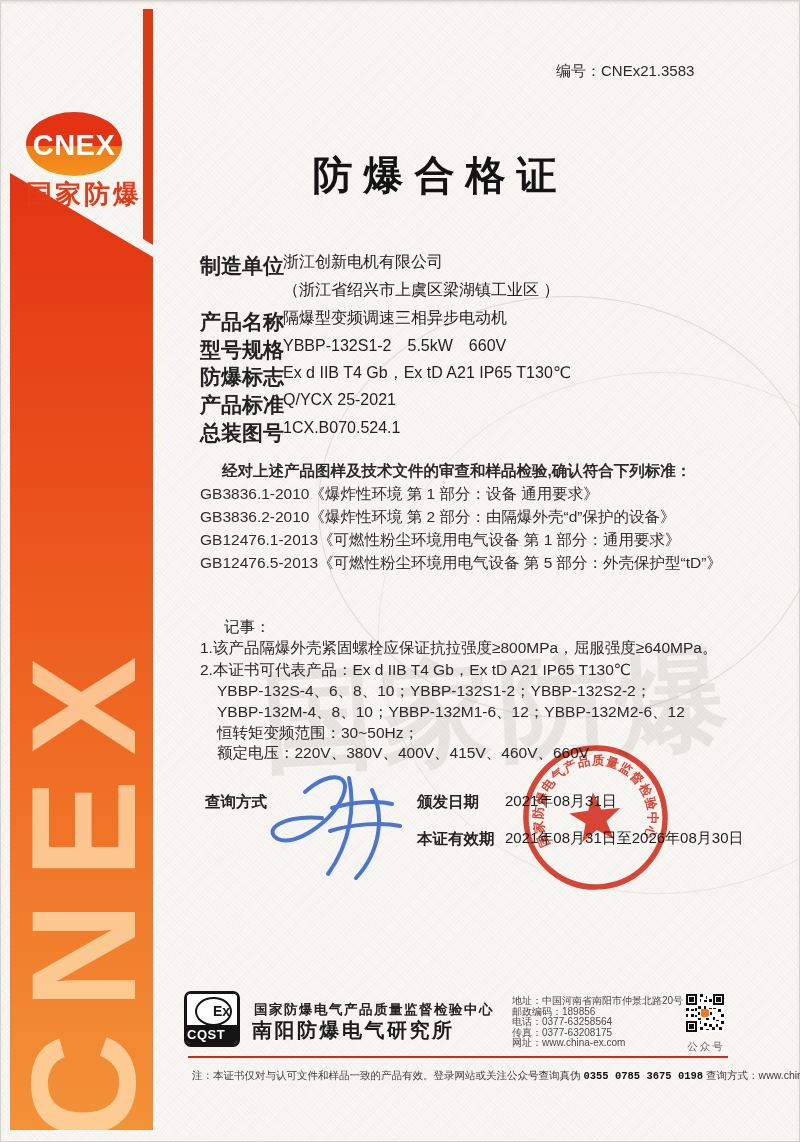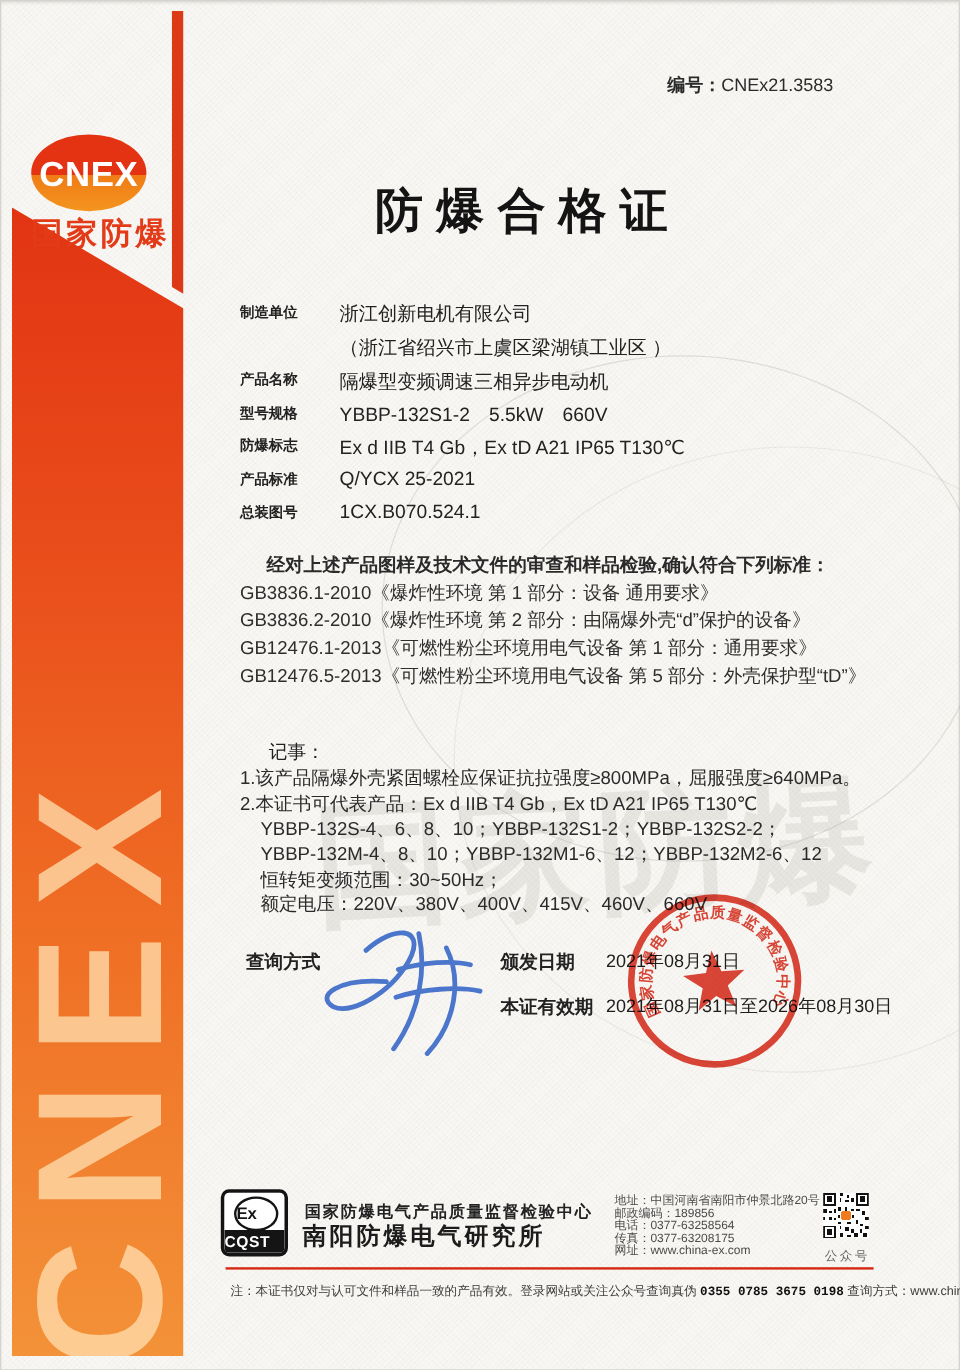--- a/index.html
+++ b/index.html
@@ -36,52 +36,52 @@
     position:absolute; left:262px; top:636px; z-index:0;
     font-size:112px; font-weight:bold; letter-spacing:6px;
     color:rgba(150,142,132,0.16); transform:rotate(-3deg); white-space:nowrap;
   }
   .wm-ring1{position:absolute; left:318px; top:296px; width:500px; height:420px;
     border:1.5px solid rgba(168,161,152,0.30); border-radius:50%; z-index:0;}
   .wm-ring2{position:absolute; left:378px; top:372px; width:560px; height:520px;
     border:1.5px solid rgba(168,161,152,0.16); border-radius:50%; z-index:0;}
   
   .cert-number{position:absolute; left:556px; top:62px; font-size:15px; z-index:2;}
-  .cert-number .nl{font-weight:bold;}
+  .cert-number .nl{font-weight:normal;}
   .logo-svg{position:absolute; left:24px; top:110px; width:100px; height:68px; z-index:2;}
   .logo-caption{
     position:absolute; left:26px; top:177px; width:120px; z-index:2;
     font-size:26px; font-weight:bold; letter-spacing:3px; color:#e33a17; white-space:nowrap;
   }
   .title{
     position:absolute; left:230px; top:148px; width:420px; text-align:center; z-index:2;
     font-size:40px; font-weight:bold; letter-spacing:11px; color:#141414; white-space:nowrap;
   }
   
-  .lbl{position:absolute; left:200px; font-size:12px; font-weight:bold; color:#222; z-index:2; white-space:nowrap;}
+  .lbl{position:absolute; left:200px; font-size:21px; font-weight:bold; color:#222; z-index:2; white-space:nowrap;}
   .val{position:absolute; left:283px; font-size:16px; color:#222; z-index:2; white-space:nowrap;}
   
   .std-intro{position:absolute; left:200px; font-size:15.5px; font-weight:bold; color:#2a2a2a; z-index:2; white-space:nowrap;margin-left:22px;}
   .std{position:absolute; left:200px; font-size:15.5px; color:#2e2e2e; z-index:2; white-space:nowrap;}
   
   .note-h{position:absolute; left:200px; font-size:15.5px; font-weight:normal; color:#222; z-index:2;margin-left:24px;}
   .note{position:absolute; left:200px; font-size:15.5px; color:#2a2a2a; z-index:2; white-space:nowrap;}
   .note.indent{left:217px;}
   
   .so-lbl{position:absolute; font-size:15.5px; font-weight:bold; color:#222; z-index:2; white-space:nowrap;}
   .so-val{position:absolute; font-size:15px; color:#1d1d1d; z-index:2; white-space:nowrap;}
   .signature{position:absolute; left:250px; top:760px; width:175px; height:130px; z-index:3;}
   .stamp{position:absolute; left:518px; top:740px; width:155px; height:155px; z-index:4;
          mix-blend-mode:multiply; opacity:.9; transform:rotate(-6deg);}
   
   .ex-logo{position:absolute; left:184px; top:991px; width:56px; height:56px; z-index:2;
     border:3px solid #141414; border-radius:7px; background:#fff; box-sizing:border-box; overflow:hidden;}
   .ex-top{position:relative; height:31px; background:#fff;}
   .ex-ellipse{position:absolute; left:8px; top:3px; width:33px; height:25px;
-    border:2px solid #141414; border-radius:50%; text-align:left;
+    border:2px solid #141414; border-radius:50%; text-align:right;
     font-size:14px; font-weight:bold; line-height:24px; color:#141414; background:#fff;}
   .ex-bottom{height:19px; background:#141414; color:#fff; text-align:left;
     font-size:13px; font-weight:bold; letter-spacing:.5px; line-height:19px;}
   .org1{position:absolute; left:254px; top:1001px; font-size:13.5px; font-weight:bold;
     letter-spacing:1.5px; color:#222; z-index:2; white-space:nowrap;}
   .org2{position:absolute; left:252px; top:1017px; font-size:20px; font-weight:bold;
     letter-spacing:2.5px; color:#1c1c1c; z-index:2; white-space:nowrap;}
   .contact{position:absolute; left:512px; top:996px; z-index:2; font-size:10px;
     line-height:10.5px; color:#4a4a4a; white-space:nowrap;}
   .contact div{margin-bottom:0;}

